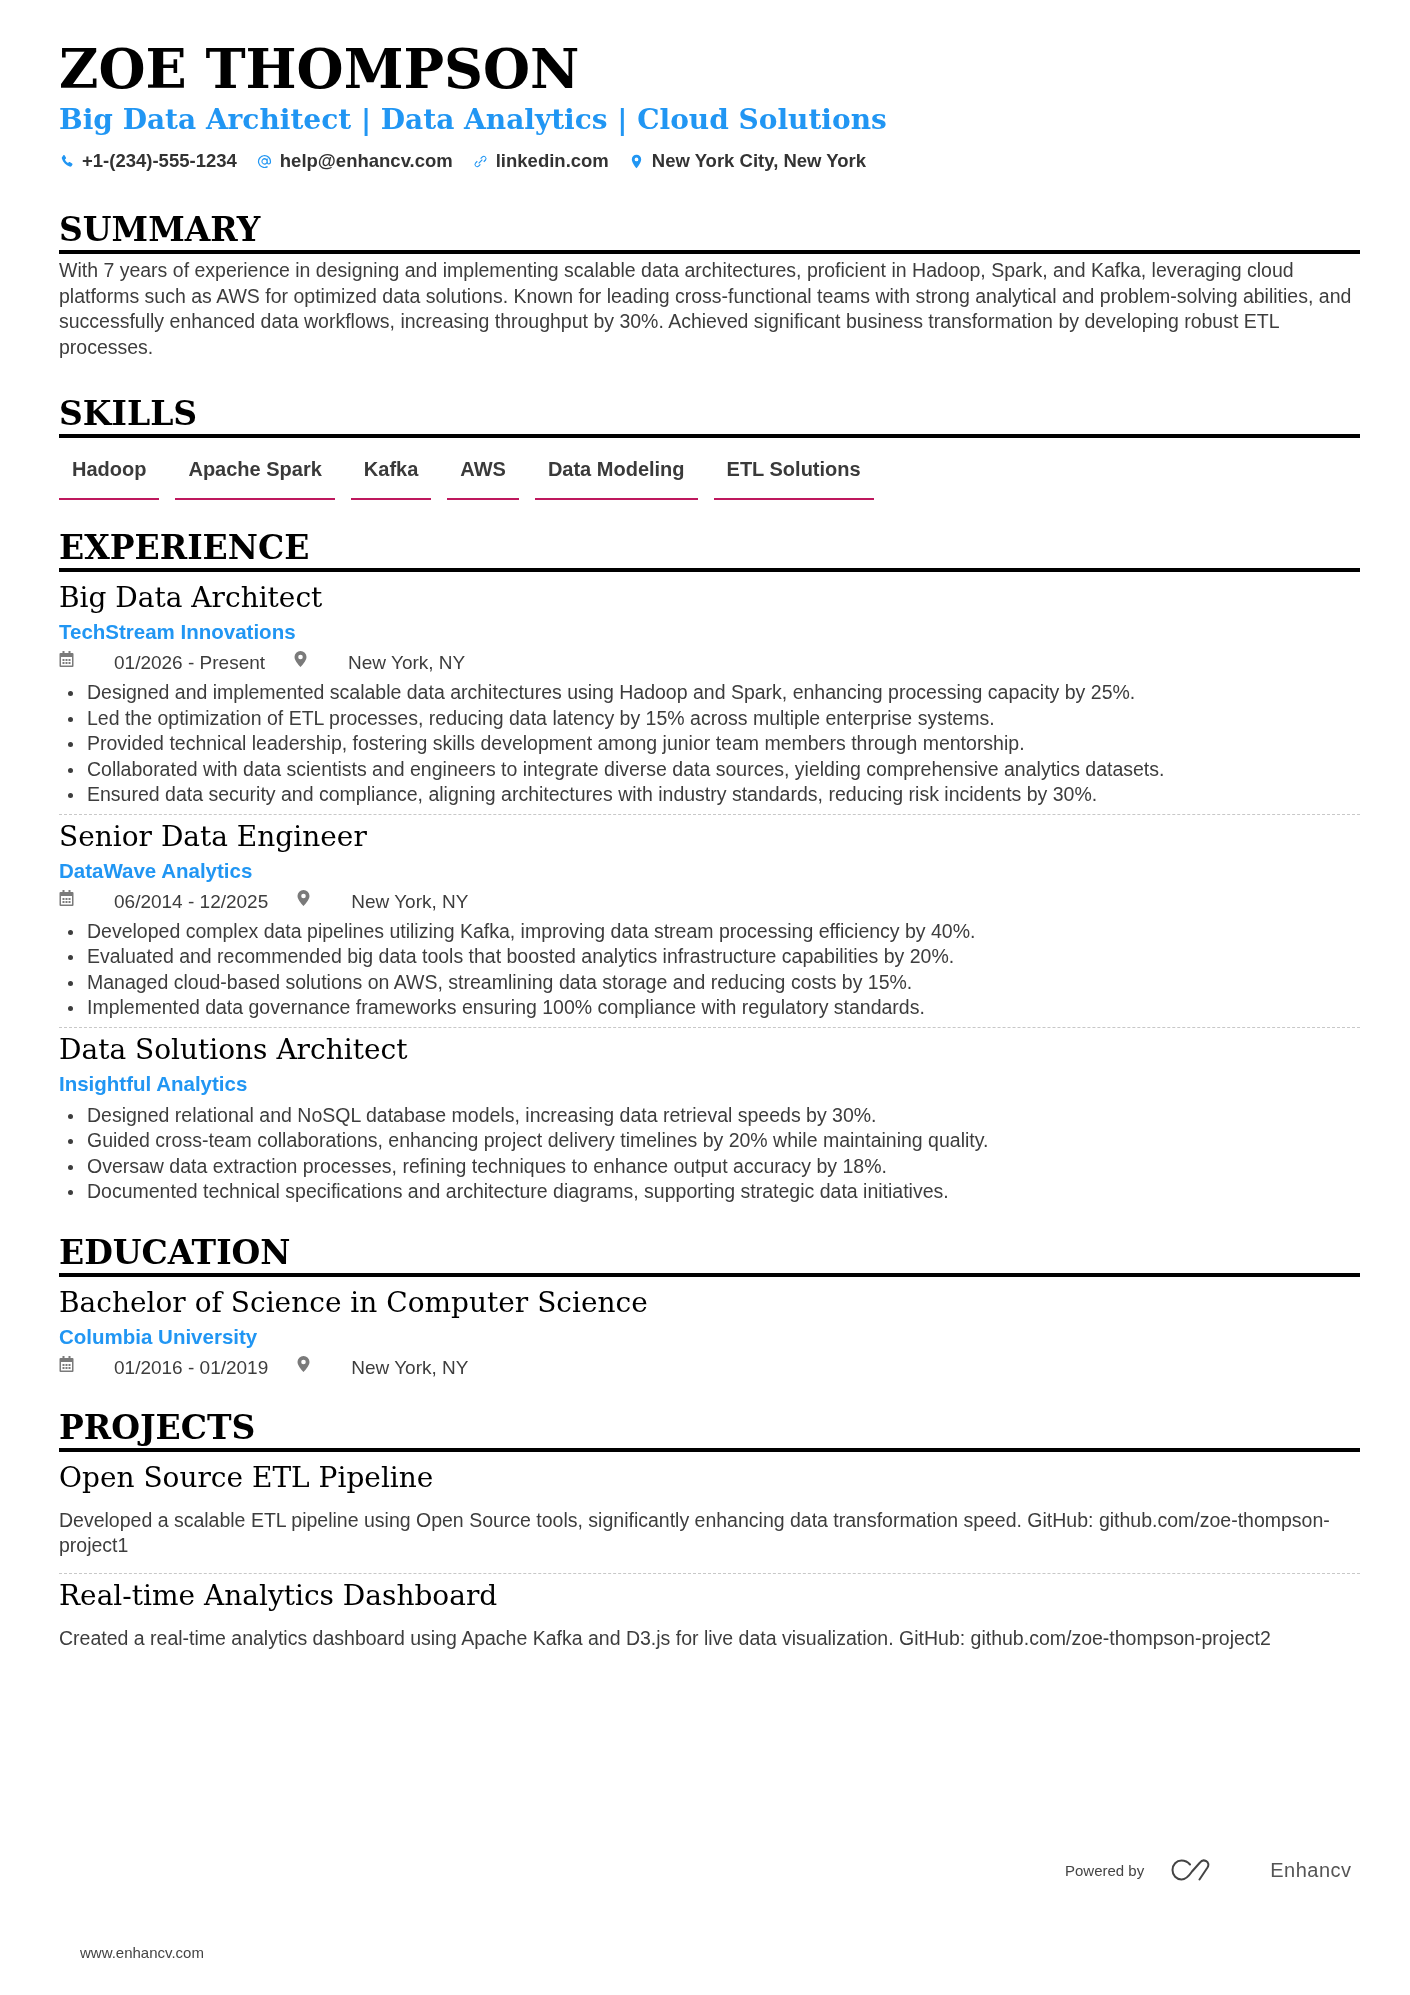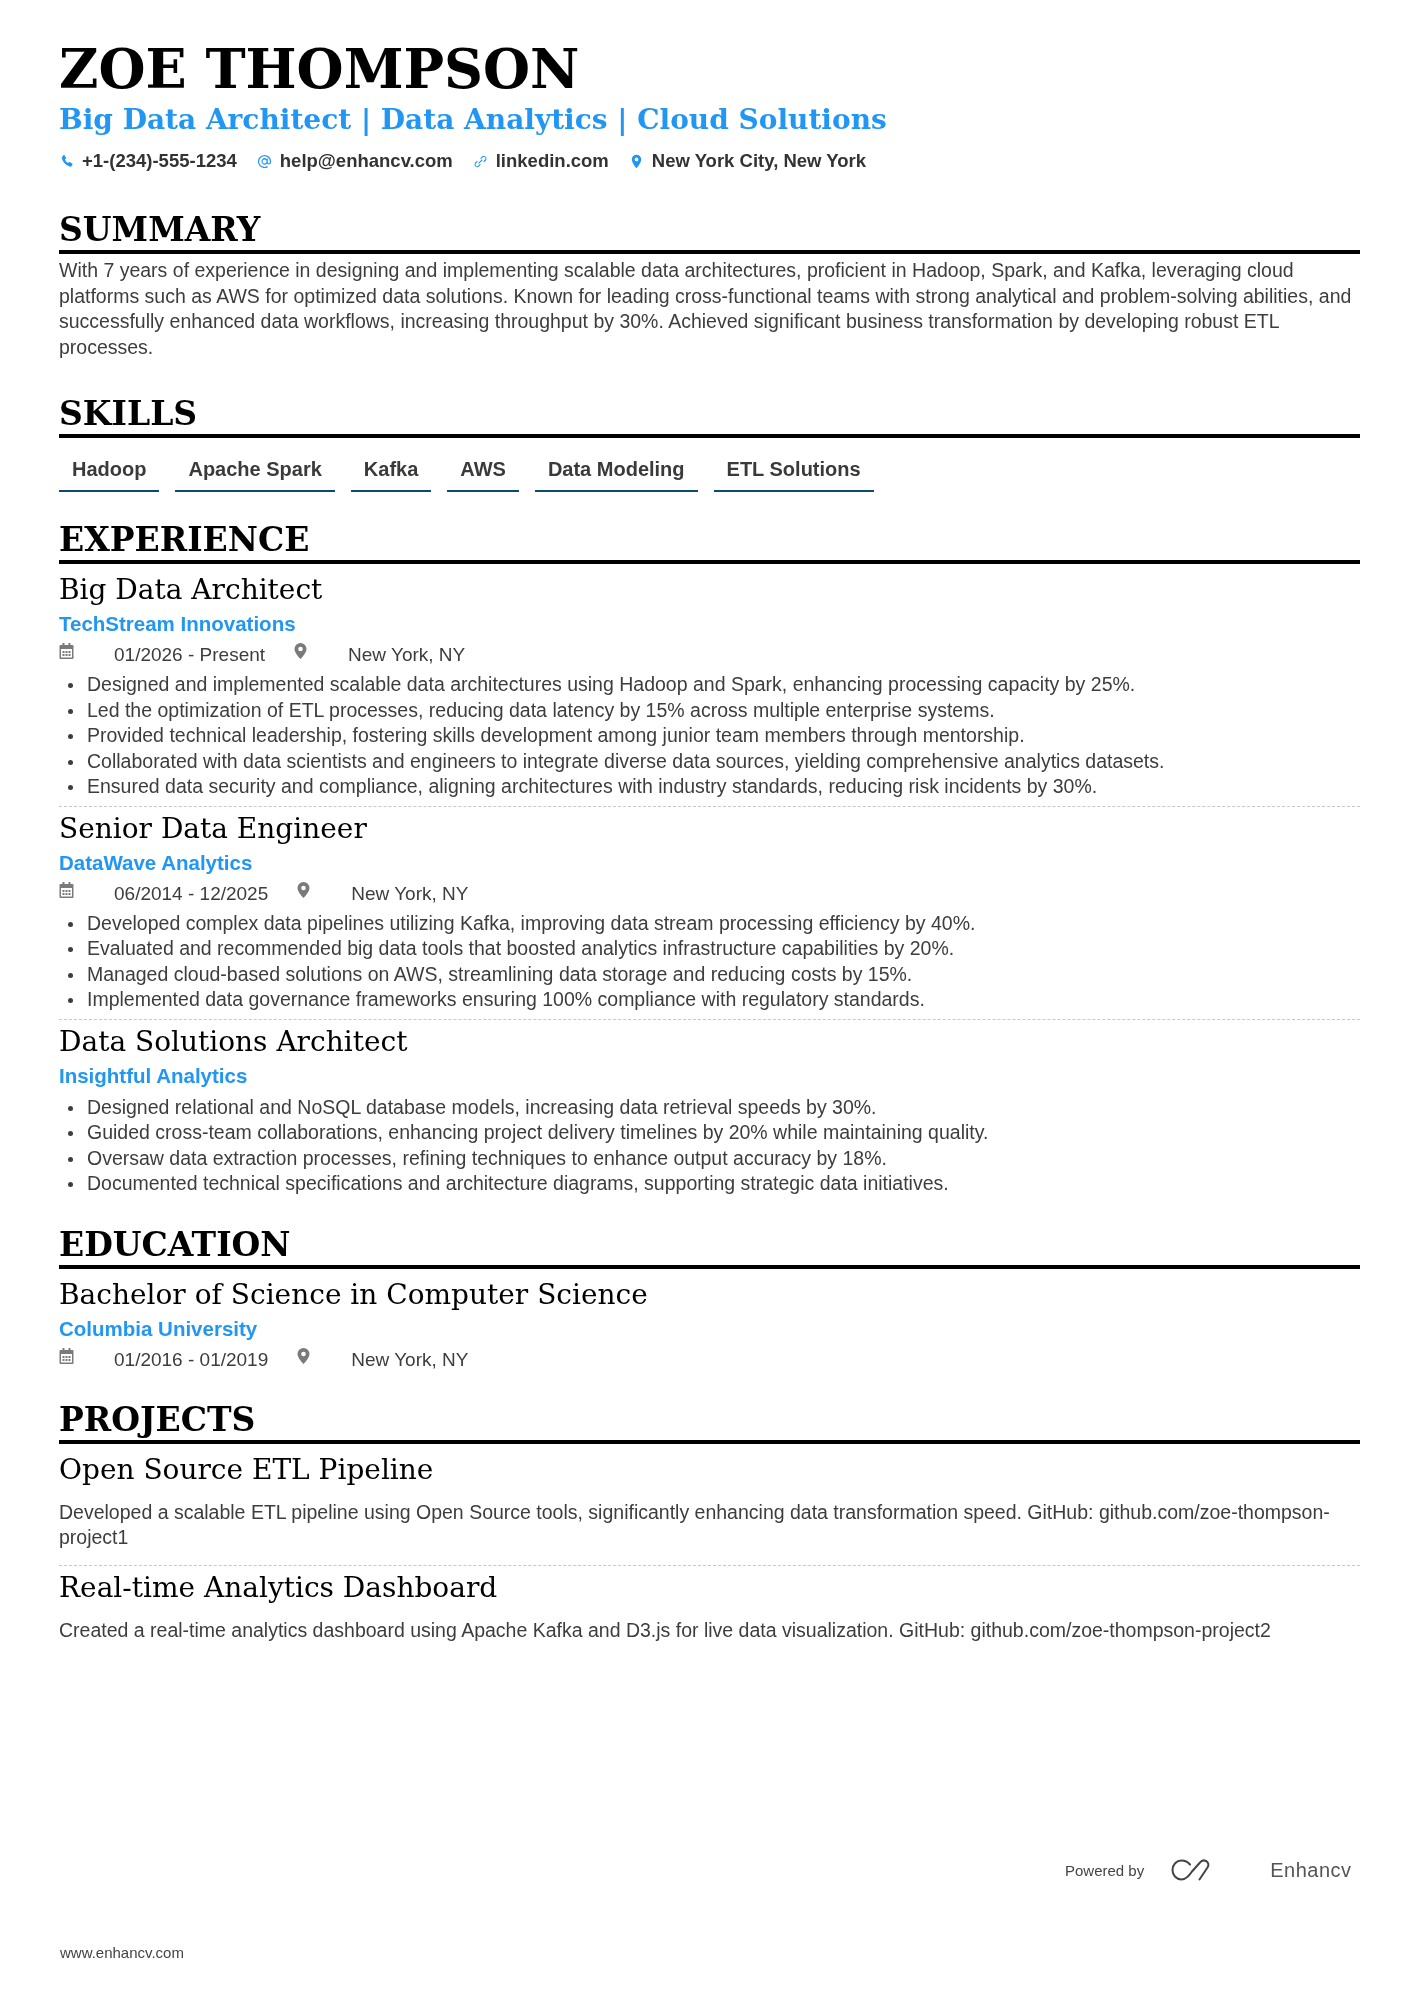--- a/index.html
+++ b/index.html
@@ -12,37 +12,37 @@
   .contacts { display: flex; align-items: center; margin-top: 10px; height: 26px; font-weight: bold; font-size: 18.5px; color: #333; }
   .contact { display: flex; align-items: center; margin-right: 20px; }
   .contact .ic { width: 16px; height: 16px; margin-right: 7px; display: inline-flex; align-items: center; justify-content: center; color: #2196F3; }
   .contact .ic svg { width: 15px; height: 15px; fill: #2196F3; }
 
   .section { margin-top: 0; }
   .sec-head { font-family: "DejaVu Serif", "Liberation Serif", serif; font-weight: bold; font-size: 33px; line-height: 40px; color: #000; border-bottom: 4px solid #000; padding-bottom: 0; }
   .summary-text { font-size: 19.5px; line-height: 25.5px; color: #3d3d3d; margin-top: 4px; }
 
   .skills { display: flex; margin-top: 13px; }
-  .skill { font-weight: bold; font-size: 20px; color: #3a3a3a; padding: 6px 13px 9px 13px; border-bottom: 2px solid #0c4a6e; margin-right: 16px; line-height: 24px; }
+  .skill { font-weight: bold; font-size: 20px; color: #3a3a3a; padding: 6px 13px 17px 13px; border-bottom: 2px solid #be185d; margin-right: 16px; line-height: 24px; }
 
   .entry { padding-bottom: 6px; }
   .entry + .entry { border-top: 1px dashed #c8c8c8; padding-top: 4px; }
   .role { font-family: "DejaVu Serif", "Liberation Serif", serif; font-size: 28px; line-height: 36px; color: #000; font-weight: normal; }
   .company { font-weight: bold; font-size: 20.5px; line-height: 28px; color: #2196F3; margin-top: 2px; }
   .meta { display: flex; align-items: center; font-size: 19px; line-height: 24px; color: #3d3d3d; margin-top: 5px; }
   .meta .item { display: flex; align-items: flex-start; margin-right: 28px; gap: 31px; }
   .meta svg { width: 15px; height: 16px; fill: #7a7a7a; margin-right: 9px; }
   .bullets { list-style: none; margin-top: 5px; }
   .bullets li { position: relative; font-size: 19.5px; line-height: 25.5px; color: #3d3d3d; padding-left: 28px; }
   .bullets li::before { content: ""; position: absolute; left: 9px; top: 11px; width: 5px; height: 5px; border-radius: 50%; background: #3d3d3d; }
 
   .proj-title { font-family: "DejaVu Serif", "Liberation Serif", serif; font-size: 28px; line-height: 36px; color: #000; }
   .proj-desc { font-size: 19.5px; line-height: 25.5px; color: #3d3d3d; margin-top: 12px; padding-bottom: 8px; }
 
-  .footer-left { position: absolute; left: 60px; top: 1944px; font-size: 15px; color: #444; }
+  .footer-left { position: absolute; left: 80px; top: 1944px; font-size: 15px; color: #444; }
   .footer-right { position: absolute; left: 1065px; top: 1858px; display: flex; align-items: center; }
   .powered { font-size: 15px; color: #444; margin-right: 26px; }
   .brand { display: flex; align-items: flex-end; font-size: 20px; color: #555; letter-spacing: 0.5px; gap: 44px; }
   .brand svg { width: 46px; height: 24px; margin-right: 10px; }
 </style>
 </head>
 <body>
 
 <div class="page">
 

